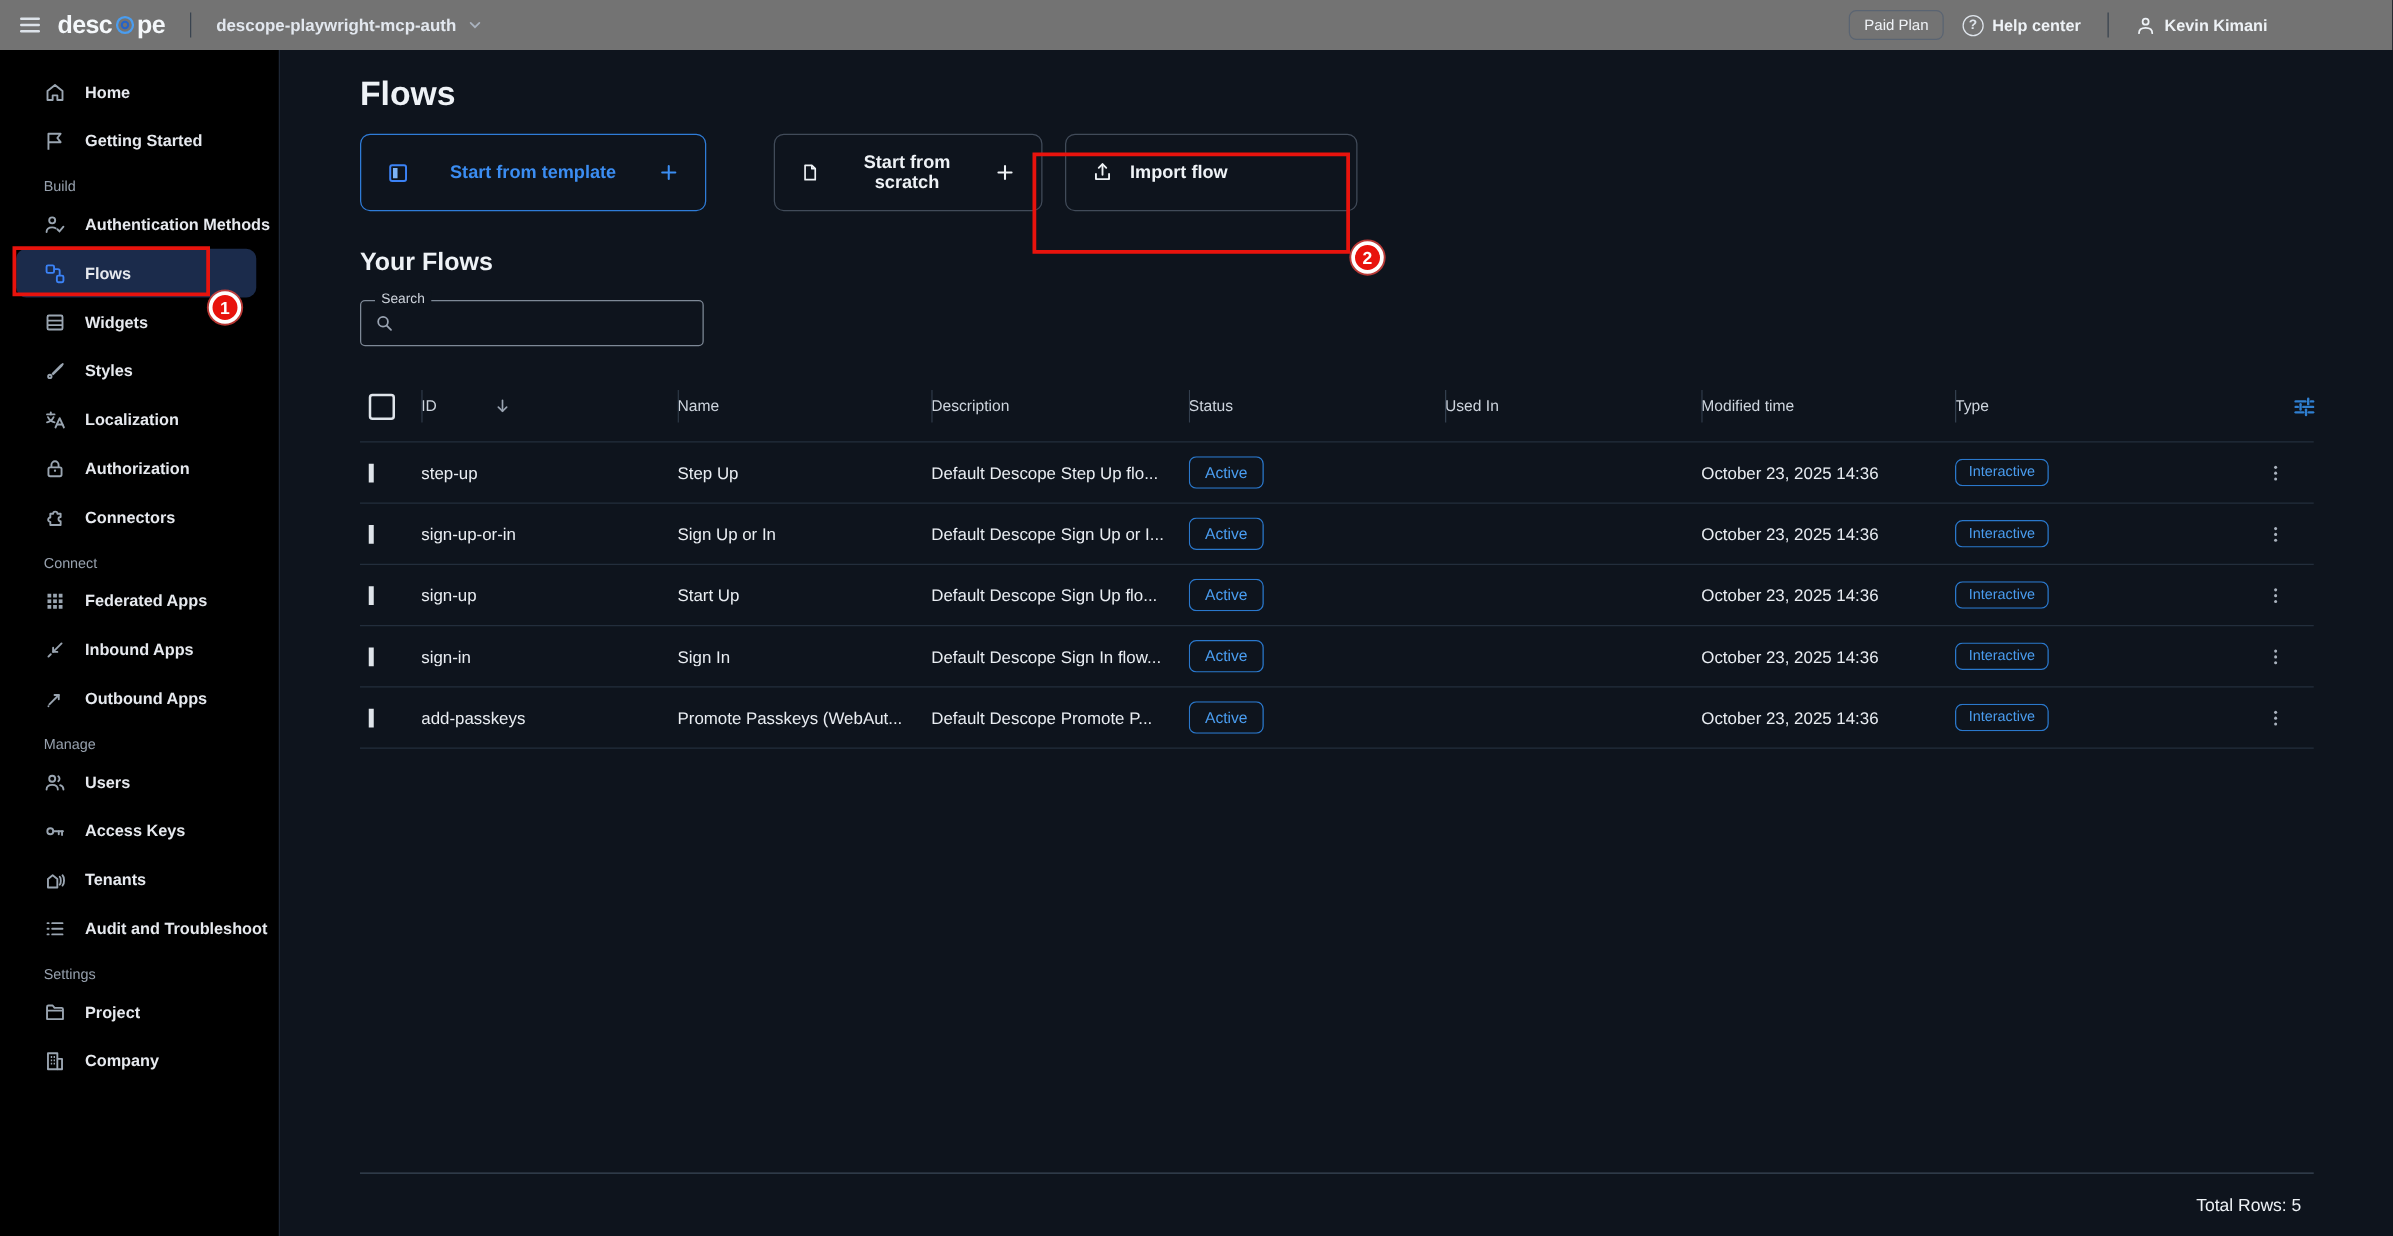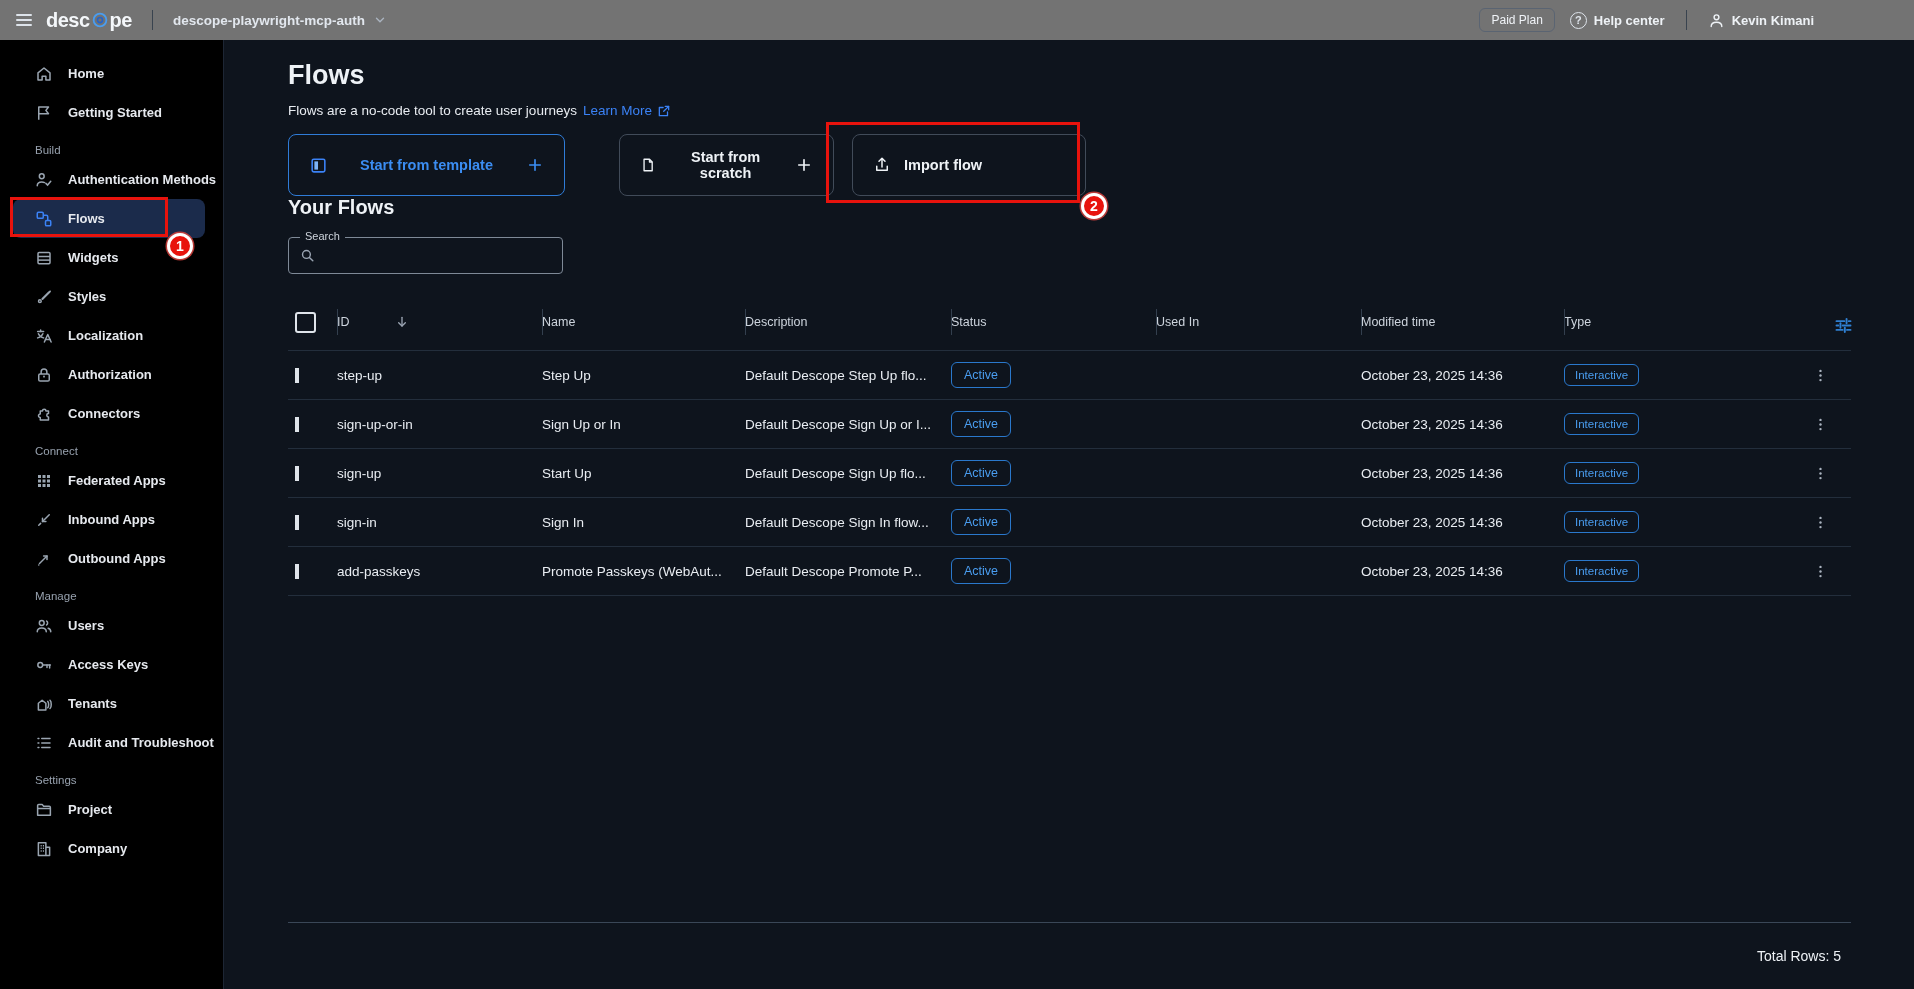--- a/index.html
+++ b/index.html
@@ -54,21 +54,21 @@
 
   .actions { display: flex; gap: 18px; margin-top: 16px; }
   .action-btn { height: 62px; border-radius: 8px; background: transparent;
     display: flex; align-items: center; gap: 13px; padding: 0 20px;
     font-family: inherit; font-size: 14.5px; font-weight: 600; cursor: pointer; }
   .btn-template { width: 277px; border: 1px solid #2f7cd8; color: #3b8df2; gap: 32px; }
   .btn-scratch  { width: 215px; border: 1px solid #414b59; color: #eef2f6; margin-left: 36px; }
   .btn-import   { width: 234px; border: 1px solid #414b59; color: #eef2f6; }
   .plus { margin-left: auto; display: flex; }
 
-  .section-title { font-size: 20px; font-weight: 700; }
+  .section-title { font-size: 20px; font-weight: 700; margin-top: 30px; }
 
   .search-wrap { position: relative; margin-top: 18px; width: 275px; }
   .search-input { width: 275px; height: 37px; background: transparent;
     border: 1px solid #7e8997; border-radius: 4px; color: #eef2f6;
     font-family: inherit; font-size: 13px; padding: 0 10px 0 36px; outline: none; }
   .search-label { position: absolute; top: -7px; left: 12px; background: #0e141d;
     padding: 0 5px; font-size: 11px; color: #cdd3db; }
   .search-icon { position: absolute; left: 11px; top: 10px; color: #9aa4b2; }
   .filter-icon { position: absolute; right: 60px; top: 275px; color: #2f7fd1; cursor: pointer; }
 
@@ -93,21 +93,21 @@
   .thead .checkbox { width: 21px; height: 21px; }
   .chip { display: inline-block; border: 1px solid #2a78cc; color: #4a9df0;
     border-radius: 6px; background: transparent; }
   .chip-status { padding: 5px 12px; font-size: 12.5px; }
   .chip-type { padding: 4px 10px; font-size: 11.5px; }
   .type-cell { display: flex; align-items: center; justify-content: space-between;
     padding-right: 22px; }
   .kebab { background: none; border: none; color: #aab3bf; cursor: pointer;
     display: flex; padding: 0; }
 
-  .main-footer { position: absolute; left: 64px; right: 63px; bottom: 0; height: 67px;
+  .main-footer { position: absolute; left: 64px; right: 63px; bottom: 0; height: 51px;
     border-top: 1px solid #3a4757; display: flex; align-items: center;
     justify-content: flex-end; padding-right: 10px; font-size: 14px; color: #eef2f6; }
 
   
   .overlay { position: absolute; inset: 0; pointer-events: none; z-index: 40; }
   .anno-box { position: absolute; border: 3px solid #e8130d; }
   .anno-1 { left: 10px;  top: 197px; width: 158px; height: 40px; }
   .anno-2 { left: 826px; top: 122px; width: 254px; height: 81px; }
   .anno-badge { position: absolute; width: 26px; height: 26px; border-radius: 50%;
     background: #e8130d; border: 3px solid #ffffff;
@@ -331,31 +331,20 @@
           <line x1="7.5" y1="14.5" x2="9" y2="14.5"></line>
           <line x1="10.5" y1="14.5" x2="12" y2="14.5"></line>
         </svg>
       <span>Company</span>
     </div>
   </nav>
 
   <main class="main">
 
     <h1 class="page-title">Flows</h1>
-    <div class="page-sub">
-      <span>Flows are a no-code tool to create user journeys</span>
-      <a class="learn-link">
-        <span>Learn More</span>
-        <svg class="ic" width="14" height="14" viewBox="0 0 24 24" fill="none" stroke="#3b82f6" stroke-width="2.2" stroke-linecap="round" stroke-linejoin="round">
-            <polyline points="14,4 20,4 20,10"></polyline>
-            <line x1="20" y1="4" x2="11.5" y2="12.5"></line>
-            <path d="M18 13.5V20H4V6h6.5"></path>
-          </svg>
-      </a>
-    </div>
 
     <div class="actions">
       <button class="action-btn btn-template">
         <svg class="ic" width="19" height="19" viewBox="0 0 24 24" fill="none">
             <rect x="4" y="4" width="16" height="16" rx="2" stroke="#3b82f6" stroke-width="2"></rect>
             <rect x="6.8" y="6.8" width="4.6" height="10.4" fill="#7cb3f7"></rect>
           </svg>
         <span>Start from template</span>
         <span class="plus">
             <svg class="ic" width="18" height="18" viewBox="0 0 24 24" fill="none" stroke="#3b8df2" stroke-width="2.2" stroke-linecap="round">

